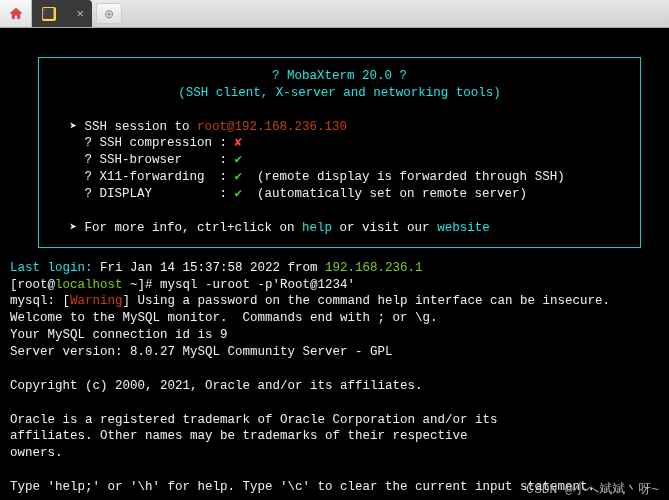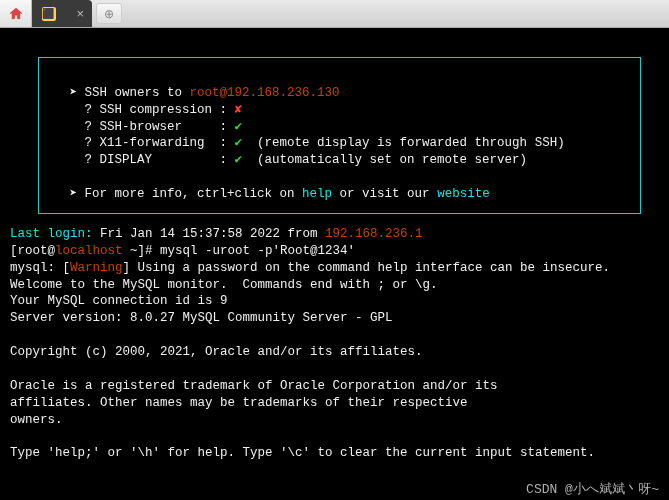--- a/index.html
+++ b/index.html
@@ -77,21 +77,21 @@
   }
   .banner {
     border: 1px solid #29c8c8;
     margin: 4px 18px 12px 28px;
     padding: 10px 8px 10px 8px;
     white-space: pre;
   }
   .cyan { color: #29e0e0; }
   .green { color: #2de02d; }
   .yellow { color: #c2410c; }
-  .magenta { color: #c2410c; margin-top: 20px; }
+  .magenta { color: #84cc16; margin-top: 20px; }
   .red { color: #ff4040; }
   .white { color: #f0f0f0; }
   .ul { }
   .watermark {
     position: absolute;
     right: 10px;
     bottom: 2px;
     color: #b0b0b0;
     font-family: Liberation Mono, monospace;
     font-size: 13px;
@@ -107,22 +107,23 @@
     </svg>
   </div>
   <div class="tab">
     <span class="tab-icon">⬛</span>
     <span class="tab-close">×</span>
   </div>
   <div class="newtab">⊕</div>
 </div>
 
 <div class="terminal">
-<div class="banner">
-<span class="white">   ➤ </span><span class="white">SSH owners to </span><span class="yellow">root@192.168.236.130</span>
+<div class="banner"><div style="text-align:center"><span class="cyan">? MobaXterm 20.0 ?</span>
+<span class="cyan">(SSH client, X-server and networking tools)</span></div>
+<span class="white">   ➤ </span><span class="white">SSH session to </span><span class="yellow">root@192.168.236.130</span>
 <span class="white">     </span><span class="white">? SSH compression : </span><span class="red">✘</span>
 <span class="white">     </span><span class="white">? SSH-browser     : </span><span class="green">✔</span>
 <span class="white">     </span><span class="white">? X11-forwarding  : </span><span class="green">✔</span><span class="white">  (remote display is forwarded through SSH)</span>
 <span class="white">     </span><span class="white">? DISPLAY         : </span><span class="green">✔</span><span class="white">  (automatically set on remote server)</span>
 
 <span class="white">   ➤ </span><span class="white">For more </span><span class="white">info</span><span class="white">, ctrl+click on </span><span class="cyan ul">help</span><span class="white"> or visit our </span><span class="cyan ul">website</span></div><span class="cyan">Last login:</span><span class="white"> Fri Jan 14 15:37:58 2022 from </span><span class="magenta">192.168.236.1</span>
 <span class="white">[root@</span><span class="magenta">localhost</span><span class="white"> ~]# </span><span class="white">mysql -uroot -p'Root@1234'</span>
 <span class="white">mysql: [</span><span class="yellow">Warning</span><span class="white">] Using a password on the command help interface can be insecure.</span>
 <span class="white">Welcome to the MySQL monitor.  Commands end with ; or \g.</span>
 <span class="white">Your MySQL connection id is 9</span>

